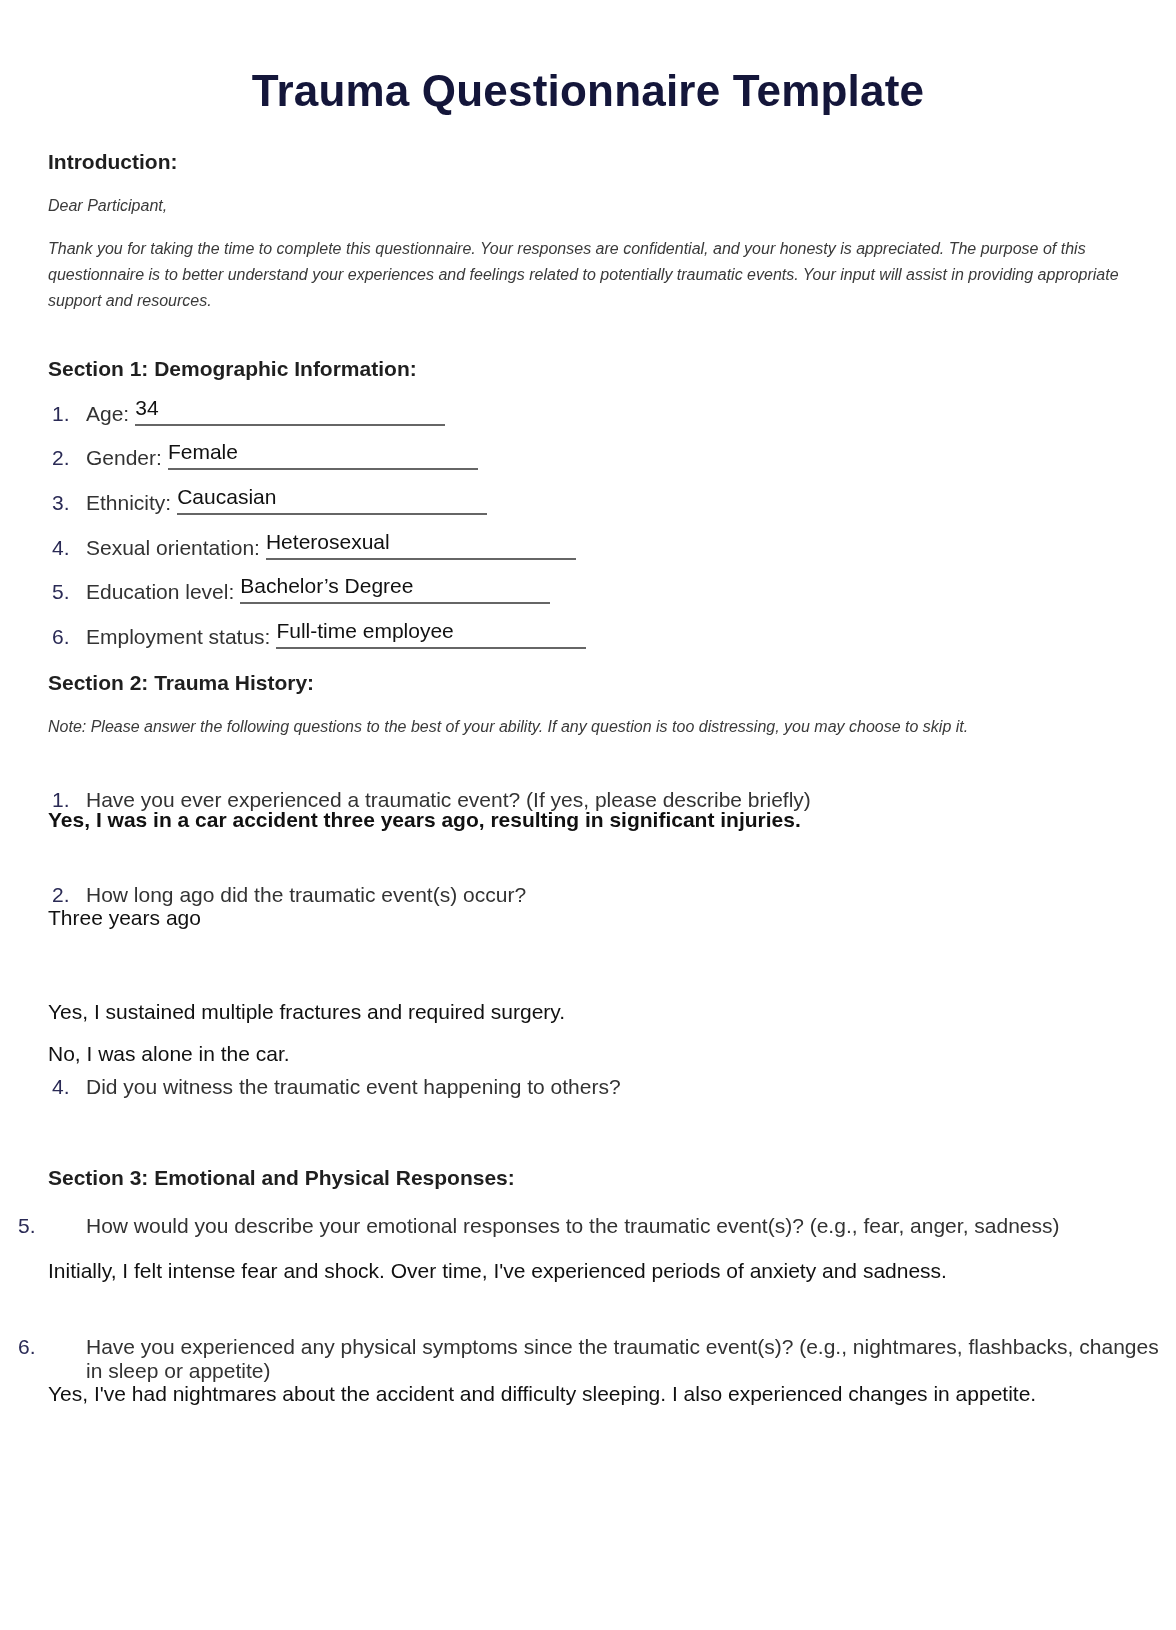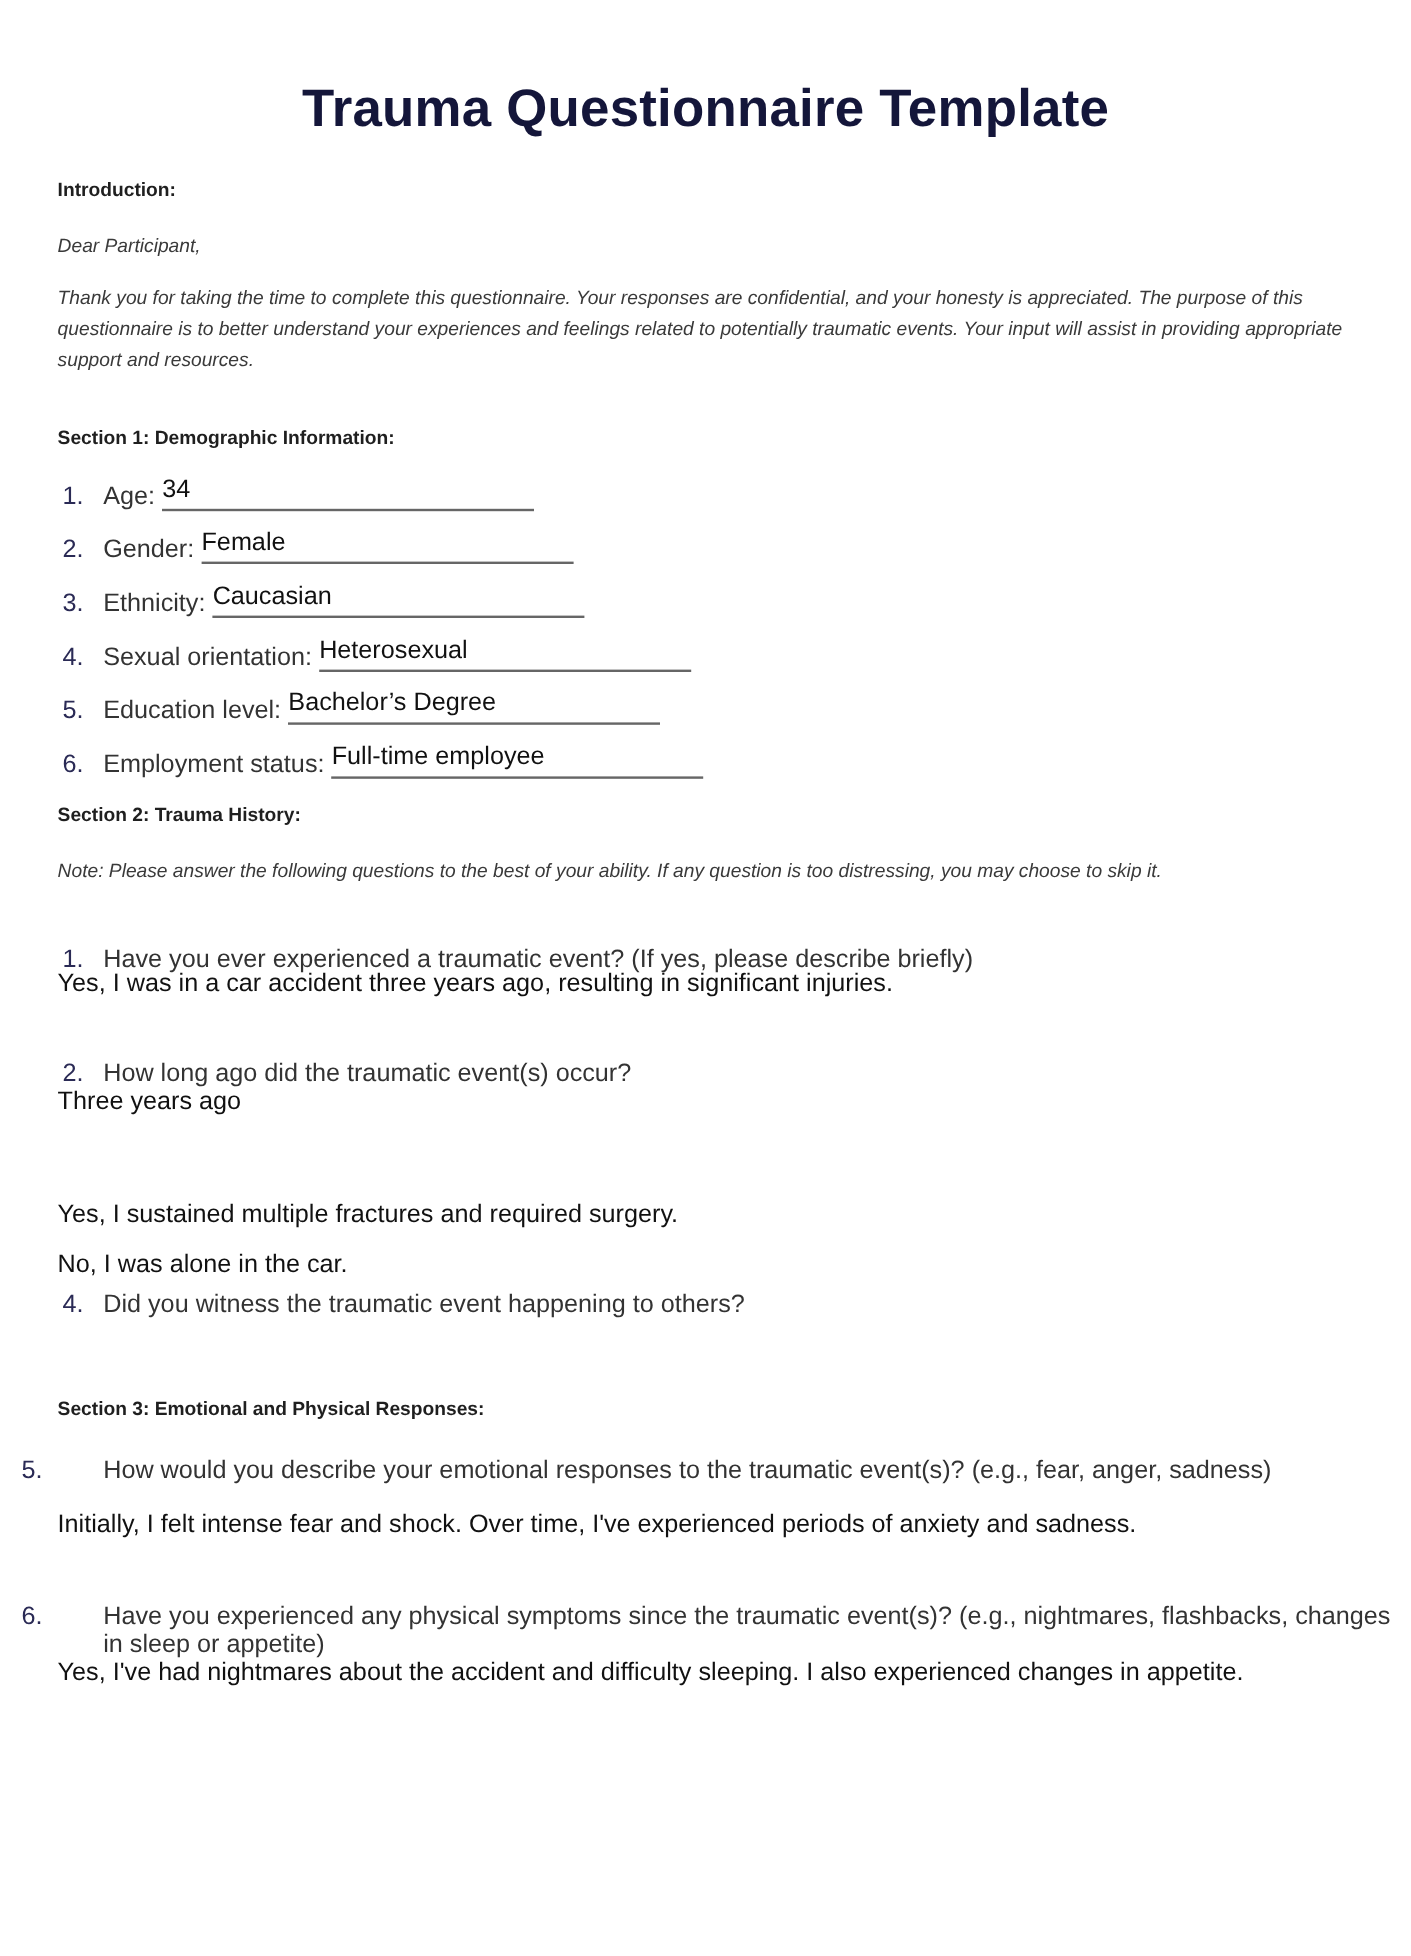--- a/index.html
+++ b/index.html
@@ -2,21 +2,21 @@
 <html><head>
 <meta charset="utf-8">
 <style>
   html, body { margin: 0; padding: 0; background: #ffffff; }
   body { width: 1176px; height: 1630px; position: relative; overflow: hidden;
          font-family: "Liberation Sans", sans-serif; color: #1f1f1f; }
   .page { position: absolute; left: 0; top: 0; width: 1176px; height: 1630px; border-radius: 12px; }
   .title { position: absolute; left: 0; width: 1176px; top: 66px; text-align: center;
            font-size: 44px; font-weight: bold; color: #14163a; letter-spacing: 0.2px; }
   .abs { position: absolute; left: 48px; }
-  .h { font-weight: bold; font-size: 16px; color: #1f1f1f; }
+  .h { font-weight: bold; font-size: 21px; color: #1f1f1f; }
   .it { font-style: italic; font-size: 16px; color: #3a3a3a; line-height: 26px; }
   .demo-item { position: absolute; left: 52px; font-size: 21px; color: #333; display: flex; align-items: flex-end; }
   .demo-item .num { width: 34px; color: #2a2a55; }
   .demo-item .label { margin-right: 6px; }
   .blank { display: inline-block; border-bottom: 2px solid #666; position: relative; height: 26px; }
   .blank .val { position: absolute; left: 0; bottom: 4px; font-size: 21px; color: #111; white-space: nowrap; text-align: center; }
   .q { position: absolute; left: 52px; font-size: 21px; color: #333; }
   .q .num { display: inline-block; width: 34px; color: #2a2a55; }
   .q .qt { display: inline-block; }
   .q.wrap { width: 1080px; padding-left: 34px; text-indent: -34px; line-height: 24px; }
@@ -77,21 +77,21 @@
         <span class="val">Full-time employee</span>
       </span>
   </div>
 
   <div class="abs h" style="top:671px;">Section 2: Trauma History:</div>
   <div class="abs it" style="top:714px; width:1000px;">Note: Please answer the following questions to the best of your ability. If any question is too distressing, you may choose to skip it.</div>
 
   <div class="q" style="top:788px;">
     <span class="num">1.</span><span class="qt">Have you ever experienced a traumatic event? (If yes, please describe briefly)</span>
   </div>
-  <div class="ans" style="top:807px;">Yes, I was in a car accident three years ago, resulting in significant injuries.</div>
+  <div class="ans" style="top:807px;font-weight:bold;">Yes, I was in a car accident three years ago, resulting in significant injuries.</div>
 
   <div class="q" style="top:883px;">
     <span class="num">2.</span><span class="qt">How long ago did the traumatic event(s) occur?</span>
   </div>
   <div class="ans" style="top:905px;">Three years ago</div>
 
   <div class="ans" style="top:999px;">Yes, I sustained multiple fractures and required surgery.</div>
 
   <div class="q" style="top:1075px;">
     <span class="num">4.</span><span class="qt">Did you witness the traumatic event happening to others?</span>

